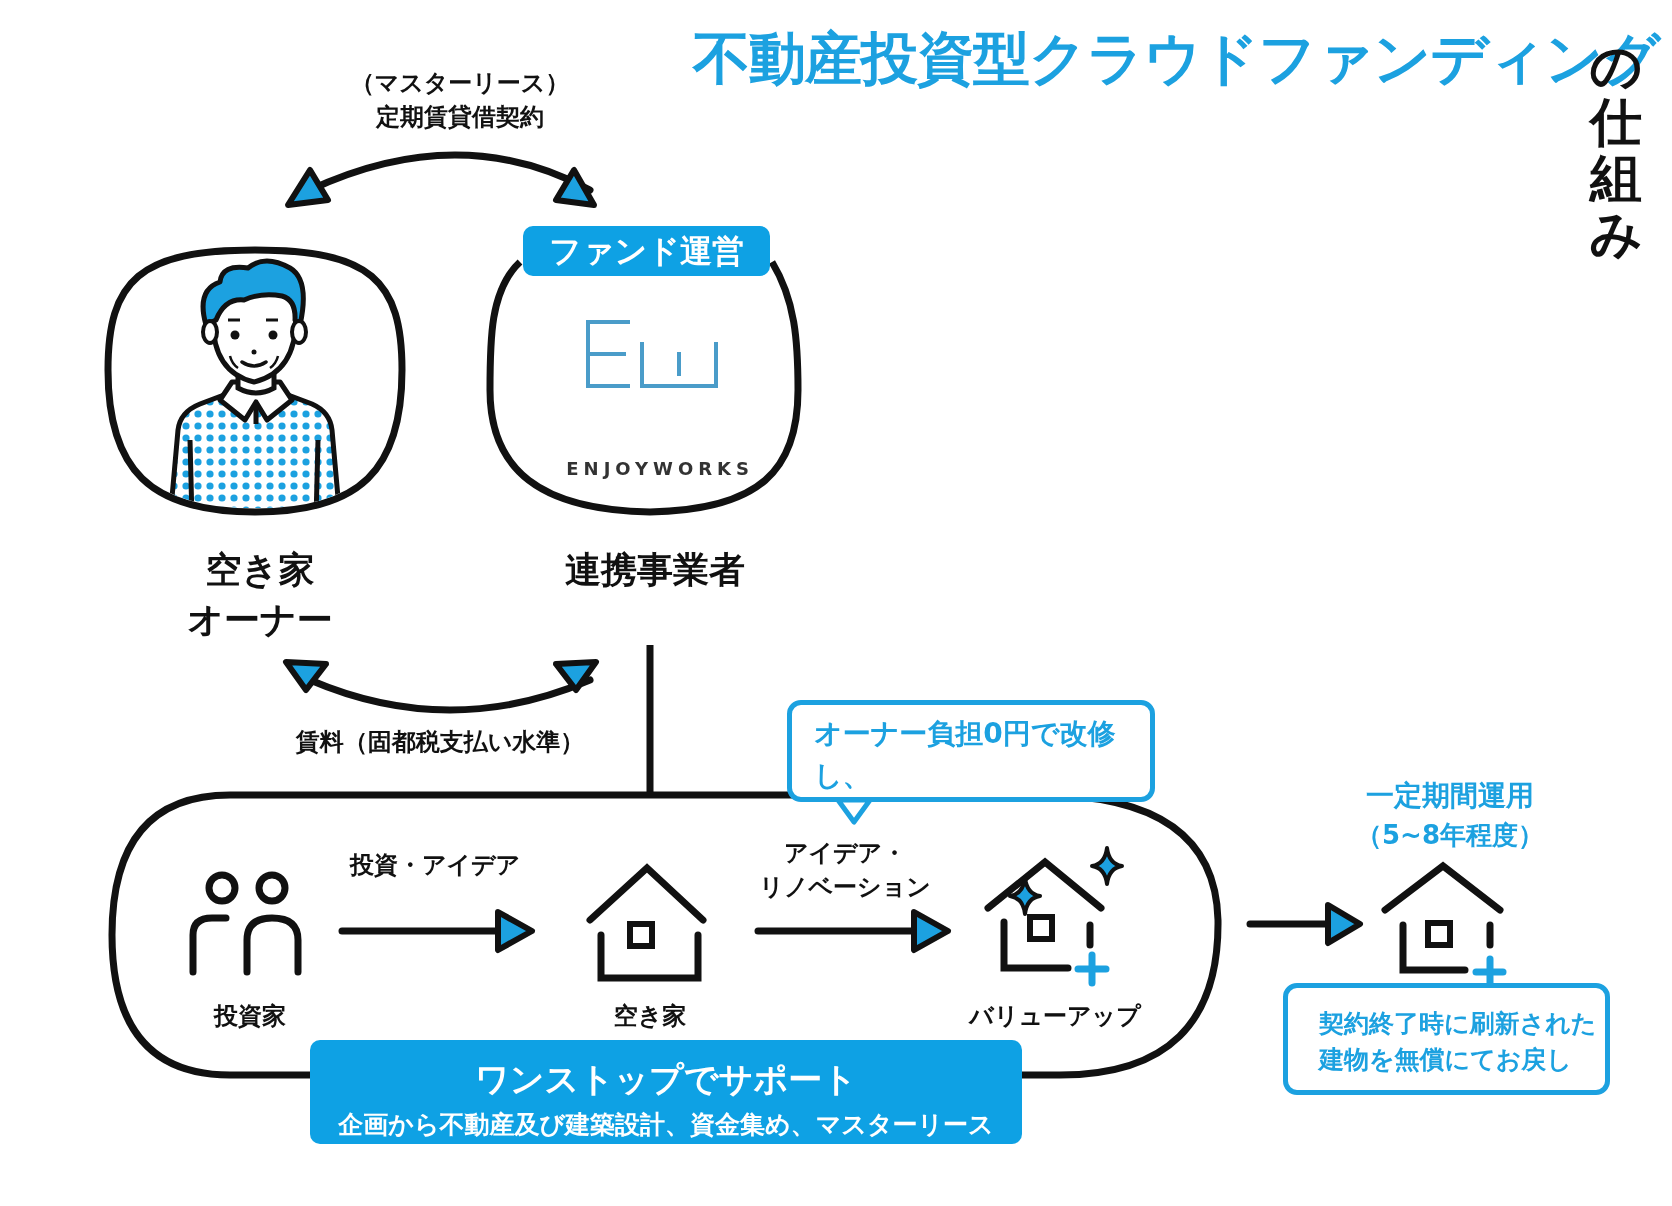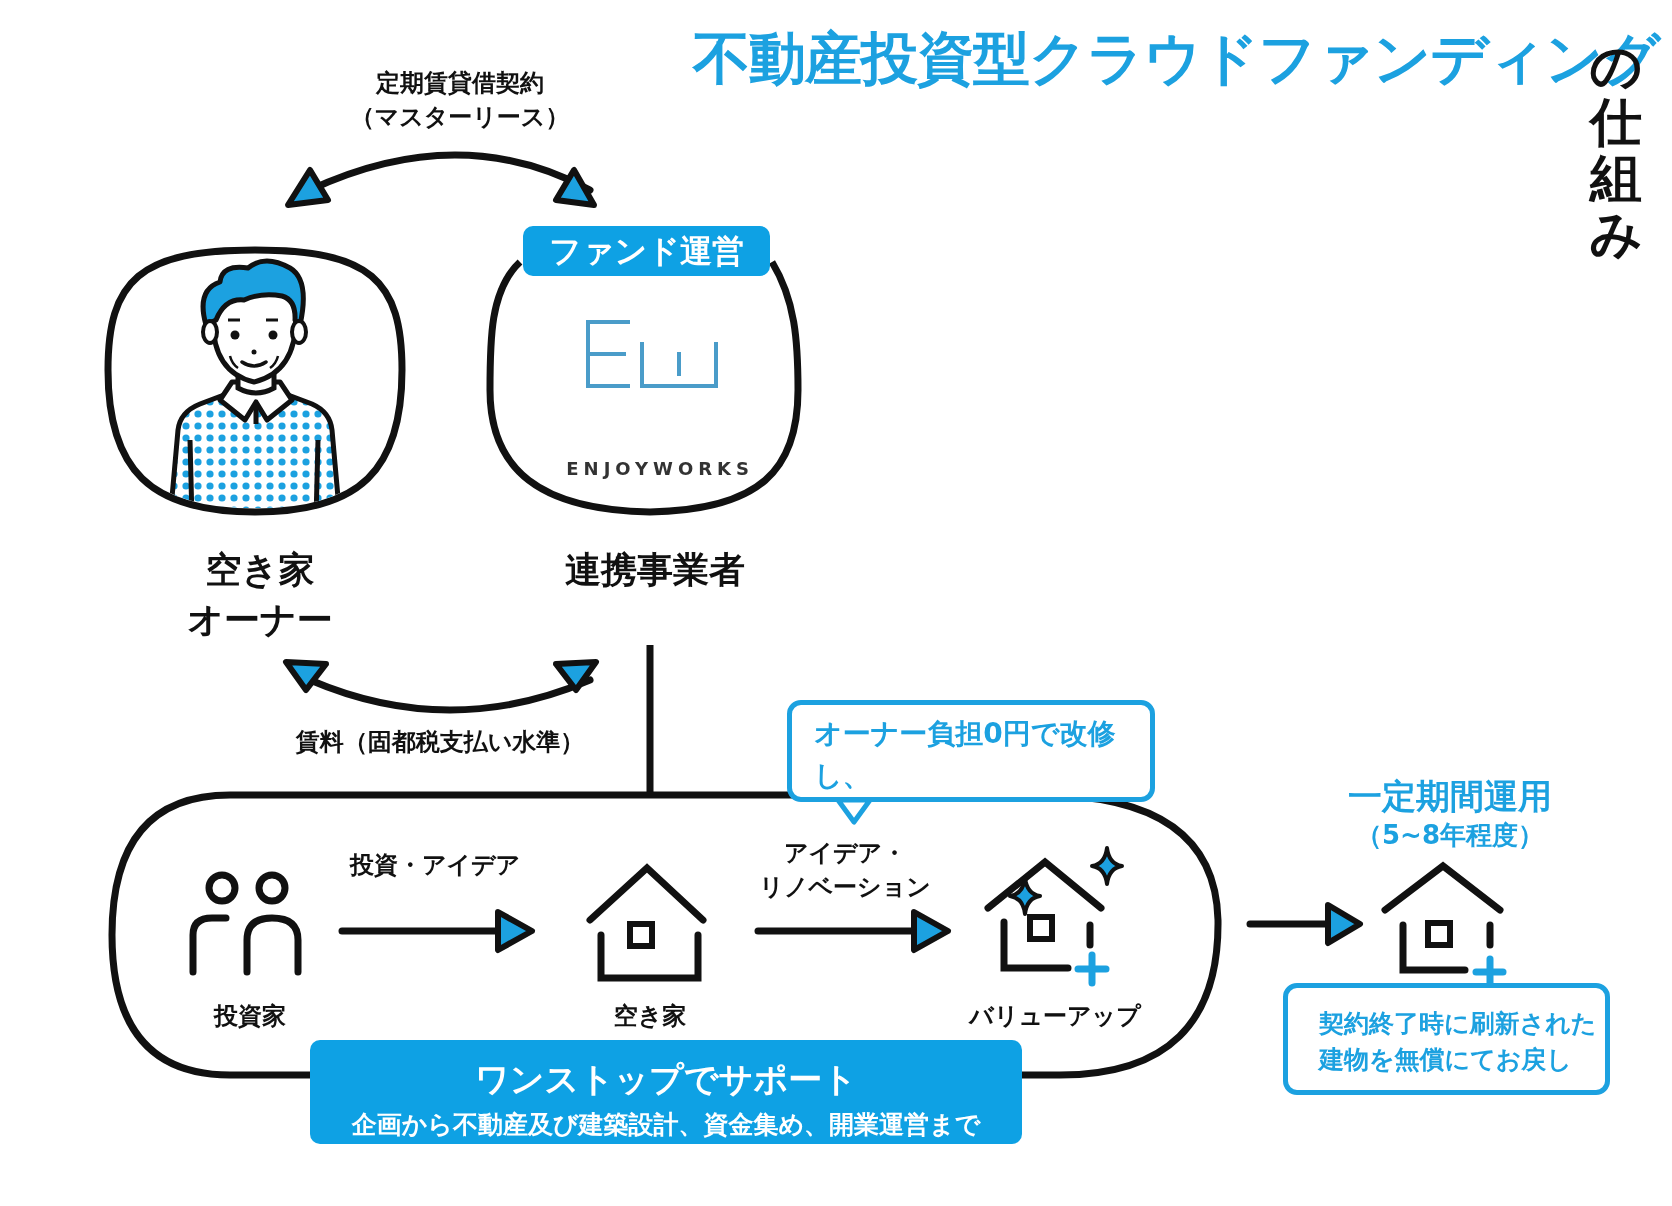--- a/index.html
+++ b/index.html
@@ -164,22 +164,22 @@
 
 <div class="title-main">不動産投資型クラウドファンディング</div>
 <div class="title-vert">
   <span>の</span>
   <span>仕</span>
   <span>組</span>
   <span>み</span>
 </div>
 
 <div class="lbl lbl-md" style="left:330px; top:66px; width:260px;">
+  <div>（マスターリース）</div>
   <div>定期賃貸借契約</div>
-  <div>（マスターリース）</div>
 </div>
 
 <div class="tag">ファンド運営</div>
 
 <div class="ew-text">ENJOYWORKS</div>
 
 <div class="lbl lbl-lg" style="left:160px; top:545px; width:200px;">
   <div>空き家</div>
   <div>オーナー</div>
 </div>
@@ -198,25 +198,25 @@
 <div class="lbl lbl-md" style="left:745px; top:836px; width:200px;">
   <div>アイデア・</div>
   <div>リノベーション</div>
 </div>
 
 <div class="lbl lbl-md" style="left:170px; top:999px; width:160px;">投資家</div>
 <div class="lbl lbl-md" style="left:570px; top:999px; width:160px;">空き家</div>
 <div class="lbl lbl-md" style="left:960px; top:999px; width:190px;">バリューアップ</div>
 
 <div class="lbl blue" style="left:1320px; top:775px; width:260px;">
-  <div style="font-size:34px; line-height:42px;">一定期間運用</div>
+  <div style="font-size:28px; line-height:42px;">一定期間運用</div>
   <div style="font-size:26px; line-height:36px;">（5~8年程度）</div>
 </div>
 
 <div class="bubble bubble2">
   <div>契約終了時に刷新された</div>
   <div>建物を無償にてお戻し</div>
 </div>
 
 <div class="support">
   <div class="h">ワンストップでサポート</div>
-  <div class="s">企画から不動産及び建築設計、資金集め、開業運営まで</div>
+  <div class="s">企画から不動産及び建築設計、資金集め、マスターリース</div>
 </div>
 
 </body></html>

